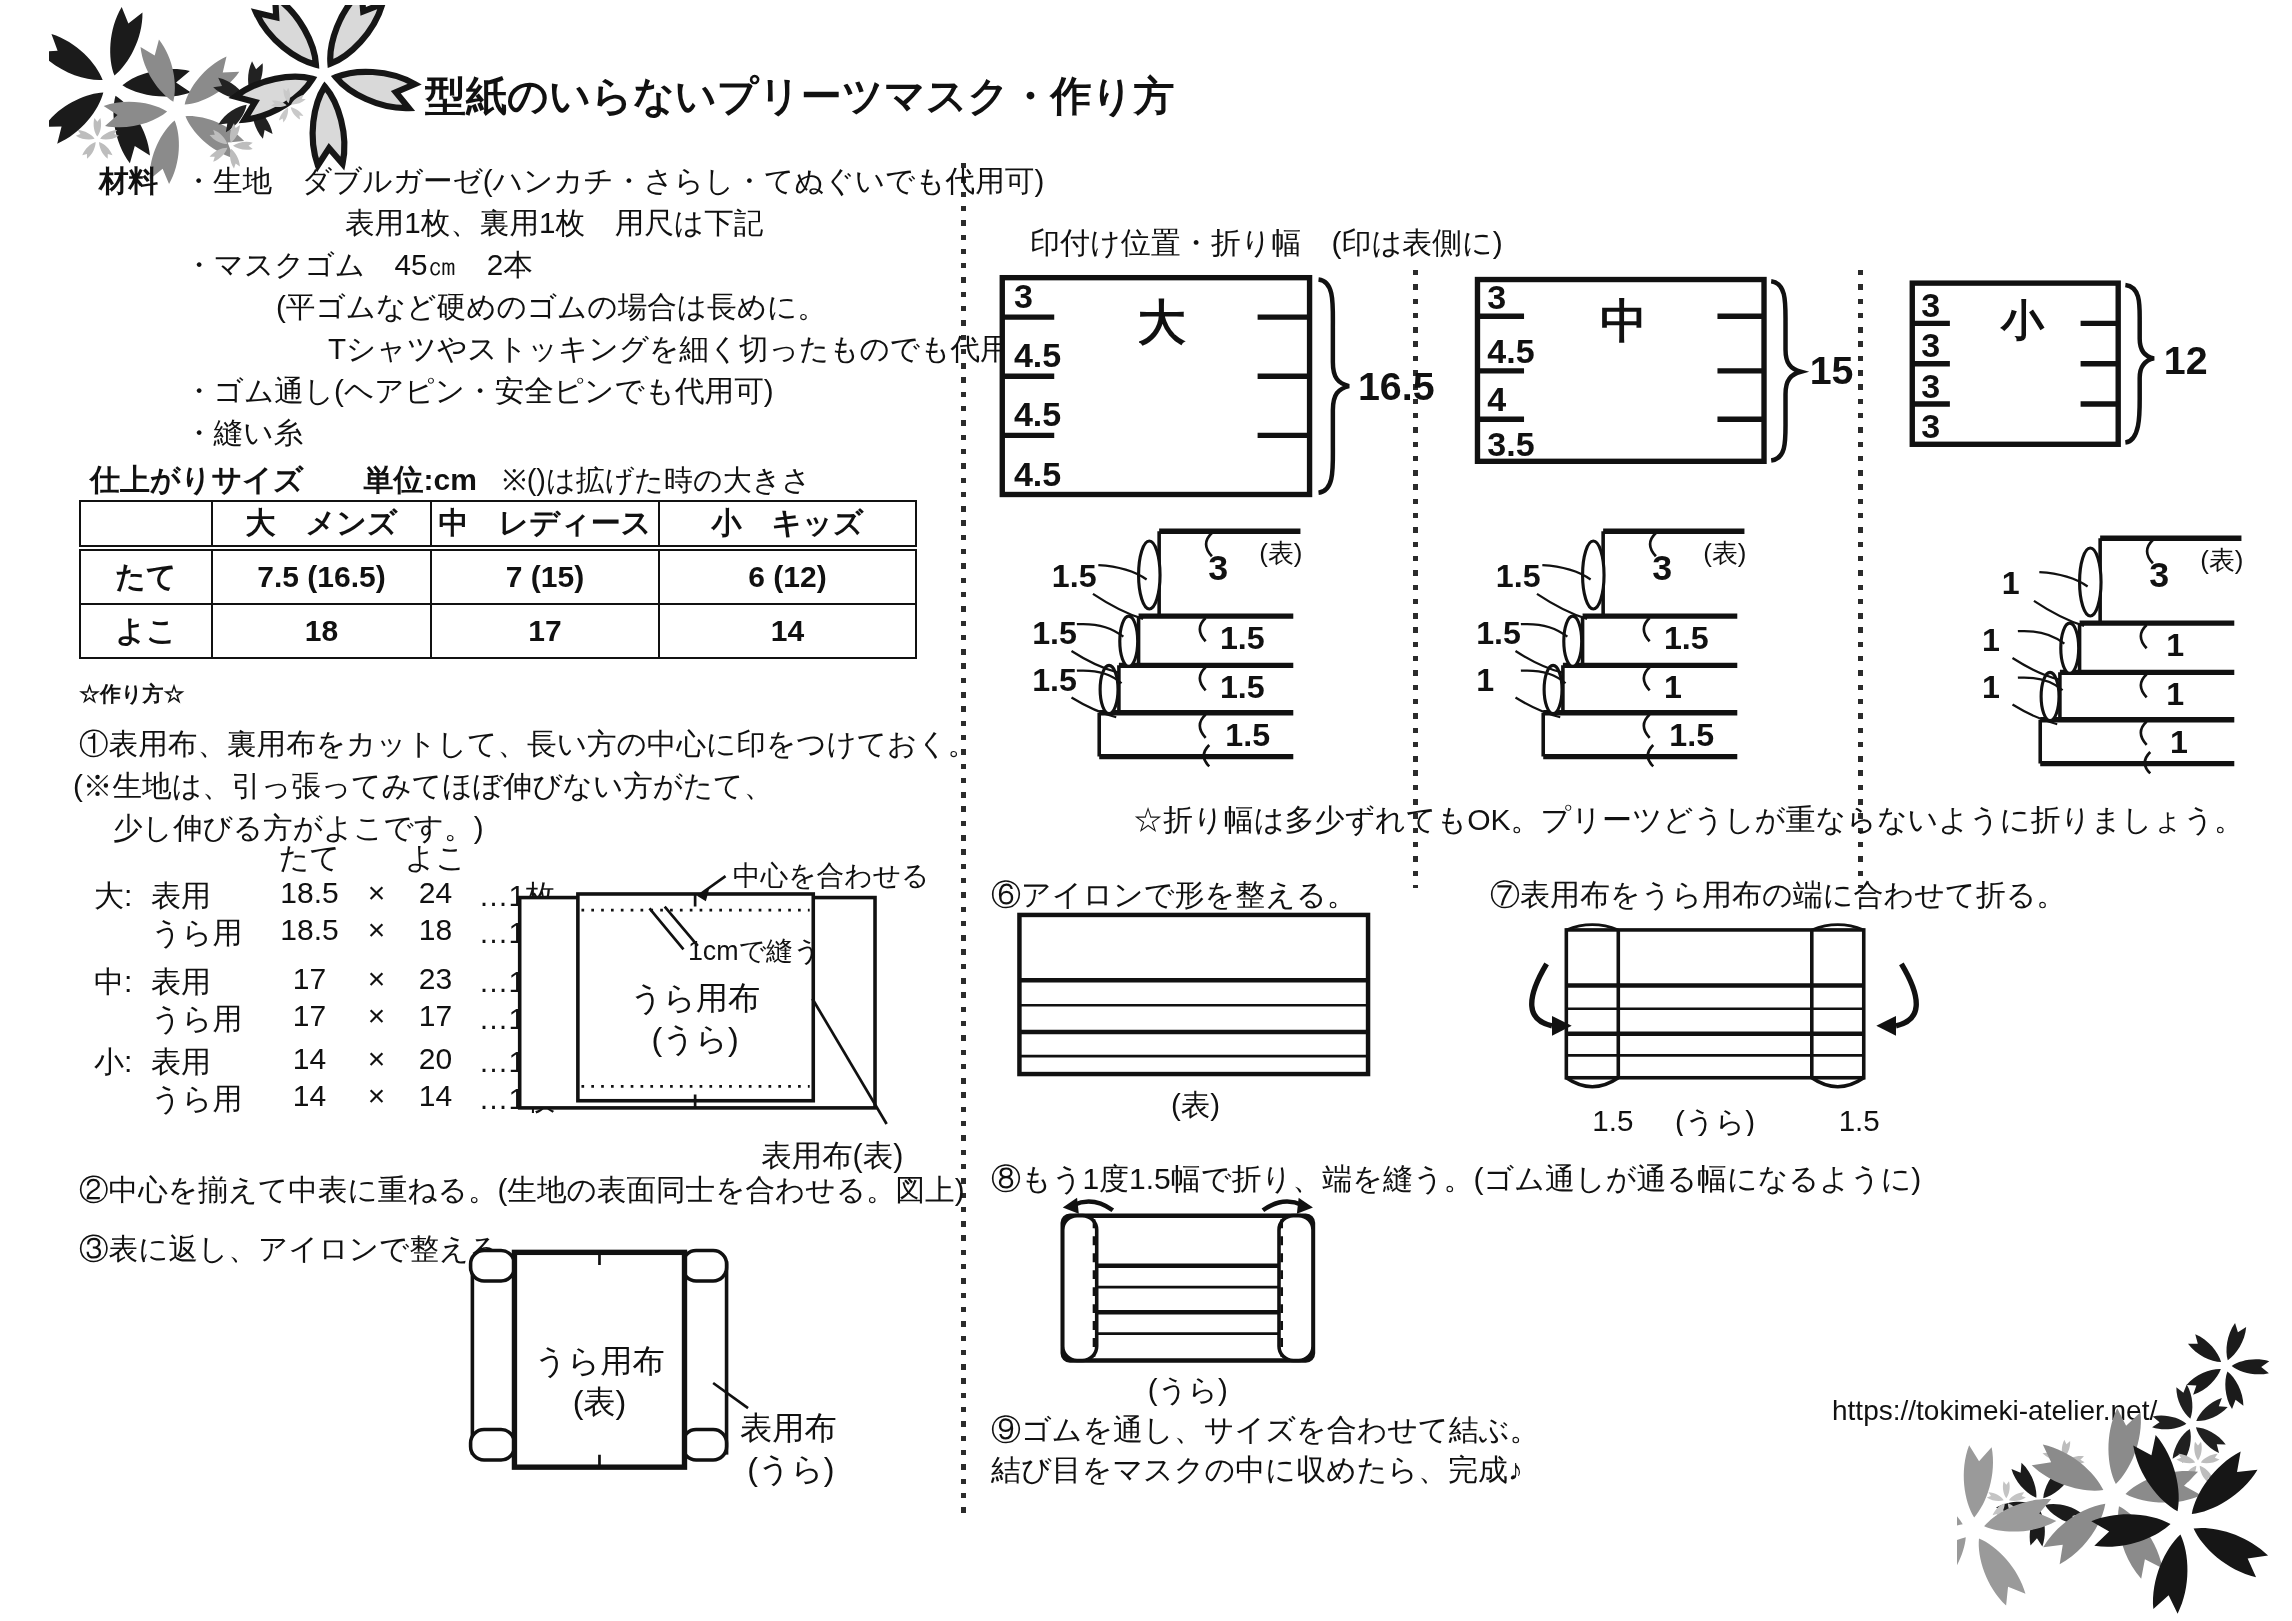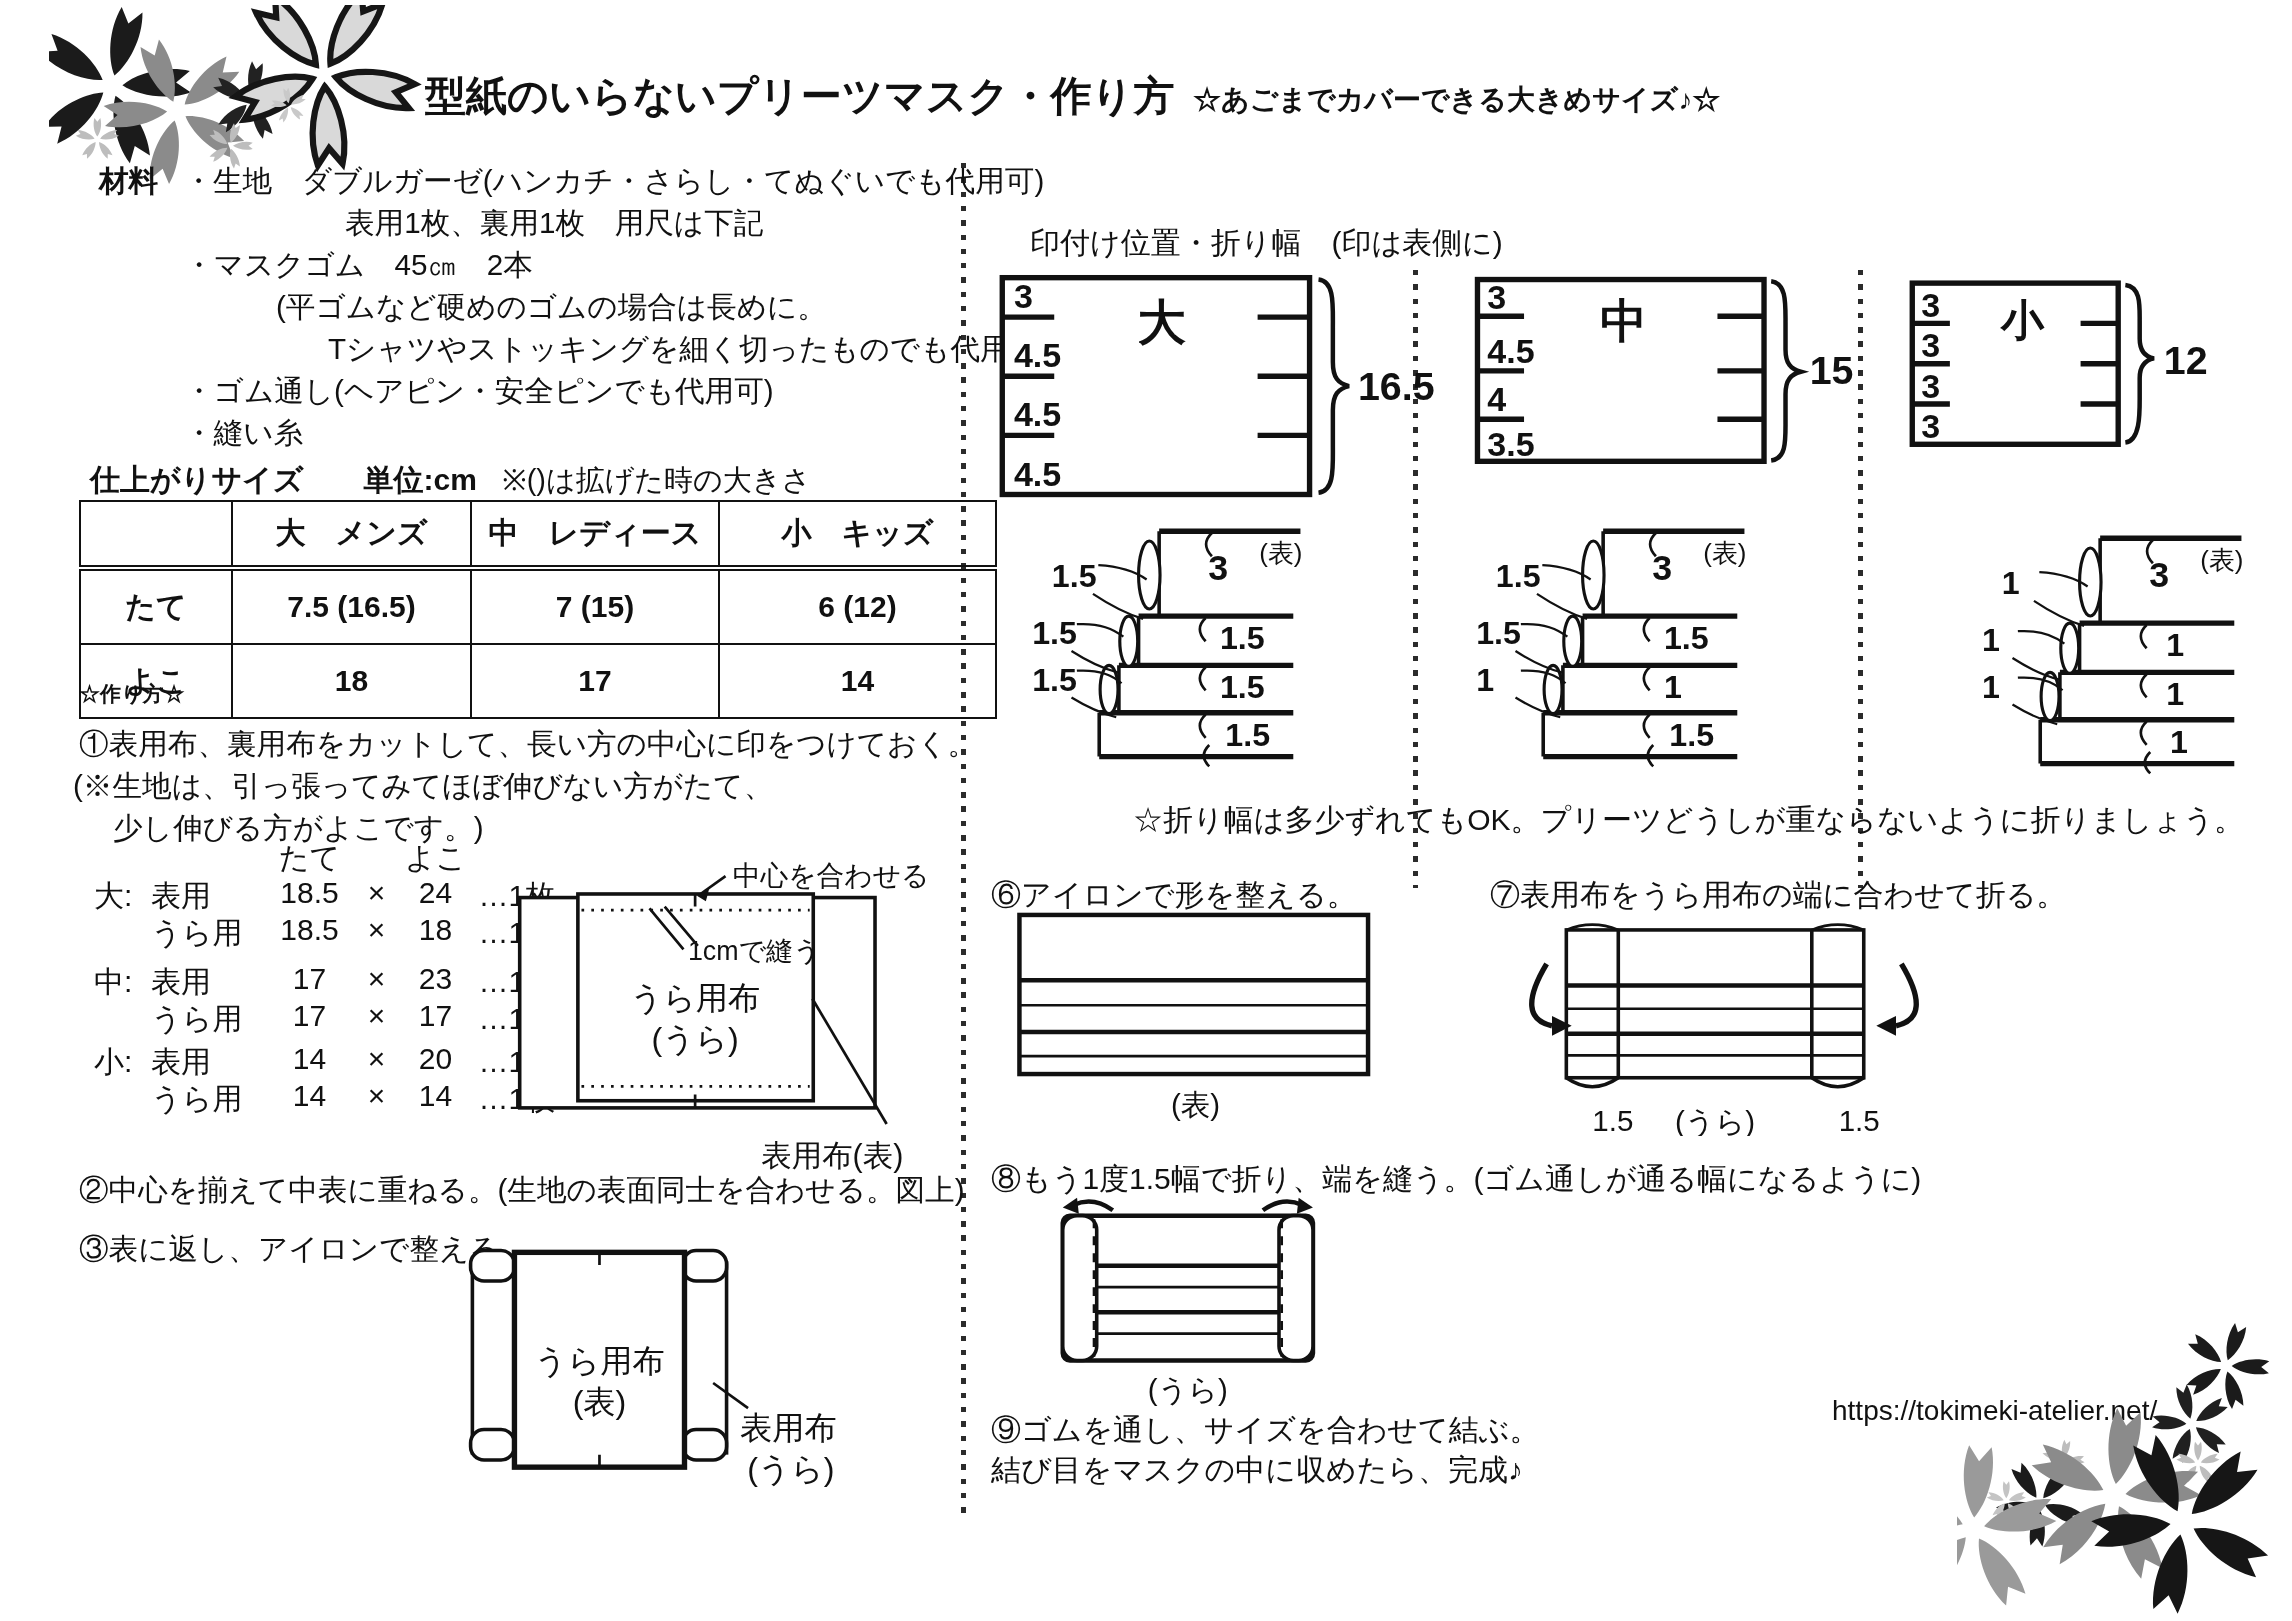--- a/index.html
+++ b/index.html
@@ -7,21 +7,21 @@
         font-family:Liberation Sans, sans-serif;color:#111}
   .t{position:absolute;white-space:nowrap;line-height:1.15}
   .fs31{font-size:28px}.fs32{font-size:29px}.fs33{font-size:29.6px}.fs34{font-size:30px}
   .fs36{font-size:21px}.fs46{font-size:41px}
   .b{font-weight:700}
   .abs{position:absolute}
   .dotv{position:absolute;width:5.4px;background:repeating-linear-gradient(to bottom,#2b2b2b 0 5.4px,transparent 5.4px 14.3px)}
   
   #size-table{position:absolute;left:79px;top:500px;border-collapse:collapse;
               font-size:30px;font-weight:700;color:#111}
-  #size-table td{border:2.7px solid #111;text-align:center;vertical-align:middle;padding:10px}
+  #size-table td{border:2.7px solid #111;text-align:center;vertical-align:middle;padding:0}
   #size-table tr.head td{height:43px;border-bottom:6.3px double #111}
   #size-table tr.data td{height:52px}
   #size-table td.c0{width:130px}#size-table td.c1{width:217px}
   #size-table td.c2{width:226px}#size-table td.c3{width:255px}
   
   .cutrow{position:absolute;display:flex;font-size:30px;color:#111}
   .cutrow .s1{width:57px}.cutrow .s2{width:111px}
   .cutrow .s3{width:95px;text-align:center}.cutrow .s4{width:39px;text-align:center}
   .cutrow .s5{width:79px;text-align:center}.cutrow .s6{width:125px;padding-left:3.6px}
   svg text{fill:#111}
@@ -45,21 +45,20 @@
     <use href="#sakuraA" transform="translate(70,90) scale(2.0) rotate(15)" fill="#1b1b1b"></use>
     <use href="#sakuraA" transform="translate(143,118) scale(1.85) rotate(-22)" fill="#8b8b8b"></use>
     <use href="#sakuraA" transform="translate(225,107) scale(1.0) rotate(10)" fill="#222222"></use>
     <use href="#sakuraA" transform="translate(307,77) scale(2.3) rotate(32)" fill="#d9d9d9" stroke="#161616" stroke-width="3"></use>
     <use href="#sakuraA" transform="translate(54,150) scale(0.55)" fill="#bdbdbd"></use>
     <use href="#sakuraA" transform="translate(202,157) scale(0.58) rotate(18)" fill="#bdbdbd"></use>
     <use href="#sakuraA" transform="translate(268,112) scale(0.45) rotate(-10)" fill="#c9c9c9"></use>
   </svg>
 
   <div class="t fs46 b" style="left:425px;top:73px">型紙のいらないプリーツマスク・作り方</div>
-  <div class="t fs31 b" style="left:1193px;top:84px">☆あごまでカバーできる大きめサイズ♪☆</div>
 
   <div class="dotv" style="left:961px;top:163px;height:1357px"></div>
 
   <div class="t fs33" style="left:99px;top:164px">
     <span class="b">材料</span>
     <span style="margin-left:17px">・生地　ダブルガーゼ(ハンカチ・さらし・てぬぐいでも代用可)</span>
   </div>
   <div class="t fs33" style="left:345px;top:206px">表用1枚、裏用1枚　用尺は下記</div>
   <div class="t fs33" style="left:184px;top:248px">・マスクゴム　45㎝　2本</div>
   <div class="t fs33" style="left:276px;top:290px">(平ゴムなど硬めのゴムの場合は長めに。</div>

